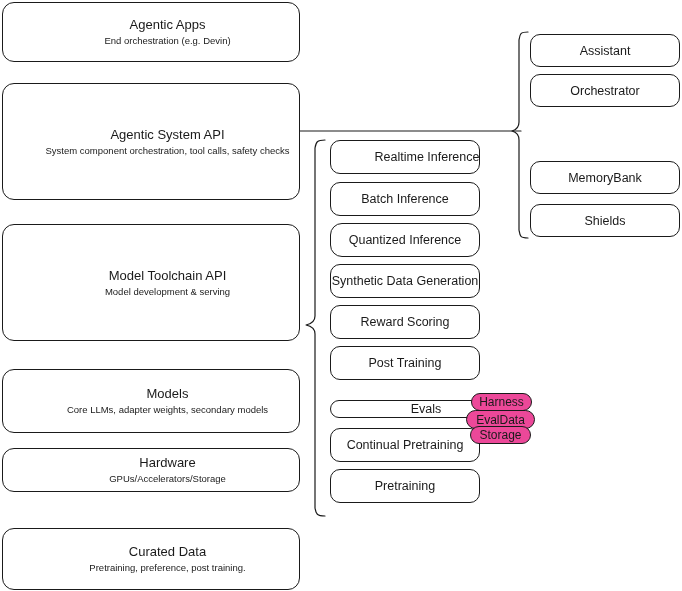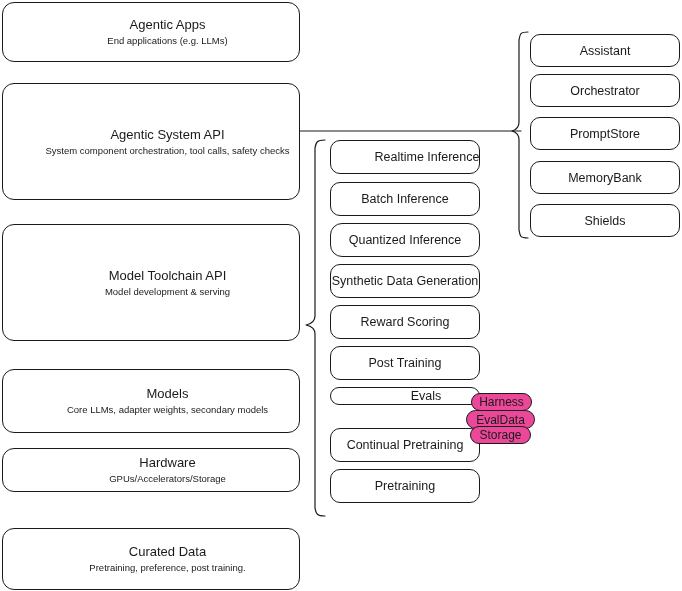--- a/index.html
+++ b/index.html
@@ -119,21 +119,21 @@
              C 317,140 316,142 315,148
              L 315,316
              C 315,322 311,324 306,325
              C 311,326 315,328 315,334
              L 315,508
              C 316,514 317,516 325,516"></path>
   </svg>
 
   <div class="stack-box" style="left:2px; top:2px; width:298px; height:60px;">
     <div class="stack-title">Agentic Apps</div>
-    <div class="stack-sub">End applications (e.g. LLMs)</div>
+    <div class="stack-sub">End orchestration (e.g. Devin)</div>
   </div>
 
   <div class="stack-box" style="left:2px; top:83px; width:298px; height:117px;">
     <div class="stack-title">Agentic System API</div>
     <div class="stack-sub">System component orchestration, tool calls, safety checks</div>
   </div>
 
   <div class="stack-box" style="left:2px; top:224px; width:298px; height:117px;">
     <div class="stack-title">Model Toolchain API</div>
     <div class="stack-sub">Model development &amp; serving</div>
@@ -153,27 +153,26 @@
     <div class="stack-title">Curated Data</div>
     <div class="stack-sub">Pretraining, preference, post training.</div>
   </div>
 
   <div class="item-box" style="left:330px; top:140px; width:150px; height:34px;padding-left:44px;">Realtime Inference</div>
   <div class="item-box" style="left:330px; top:182px; width:150px; height:34px;">Batch Inference</div>
   <div class="item-box" style="left:330px; top:223px; width:150px; height:34px;border-radius:12px;">Quantized Inference</div>
   <div class="item-box" style="left:330px; top:264px; width:150px; height:34px;">Synthetic Data Generation</div>
   <div class="item-box" style="left:330px; top:305px; width:150px; height:34px;">Reward Scoring</div>
   <div class="item-box" style="left:330px; top:346px; width:150px; height:34px;">Post Training</div>
-  <div class="item-box" style="left:330px; top:387px; width:150px; height:18px;padding-left:42px;">Evals</div>
+  <div class="item-box" style="left:330px; top:400px; width:150px; height:18px;padding-left:42px;">Evals</div>
   <div class="item-box" style="left:330px; top:428px; width:150px; height:34px;">Continual Pretraining</div>
   <div class="item-box" style="left:330px; top:469px; width:150px; height:34px;">Pretraining</div>
 
   <div class="pill" style="left:471px; top:376px; width:61px; height:18px;">Harness</div>
   <div class="pill" style="left:466px; top:393px; width:69px; height:19px;">EvalData</div>
   <div class="pill" style="left:470px; top:409px; width:61px; height:18px;">Storage</div>
 
   <div class="item-box" style="left:530px; top:34px; width:150px; height:33px;">Assistant</div>
   <div class="item-box" style="left:530px; top:74px; width:150px; height:33px;">Orchestrator</div>
-  <div class="item-box" style="left:530px; top:117px; width:150px; height:33px;">PromptStore</div>
   <div class="item-box" style="left:530px; top:161px; width:150px; height:33px;">MemoryBank</div>
   <div class="item-box" style="left:530px; top:204px; width:150px; height:33px;">Shields</div>
 
 </div>
 
 </body></html>

